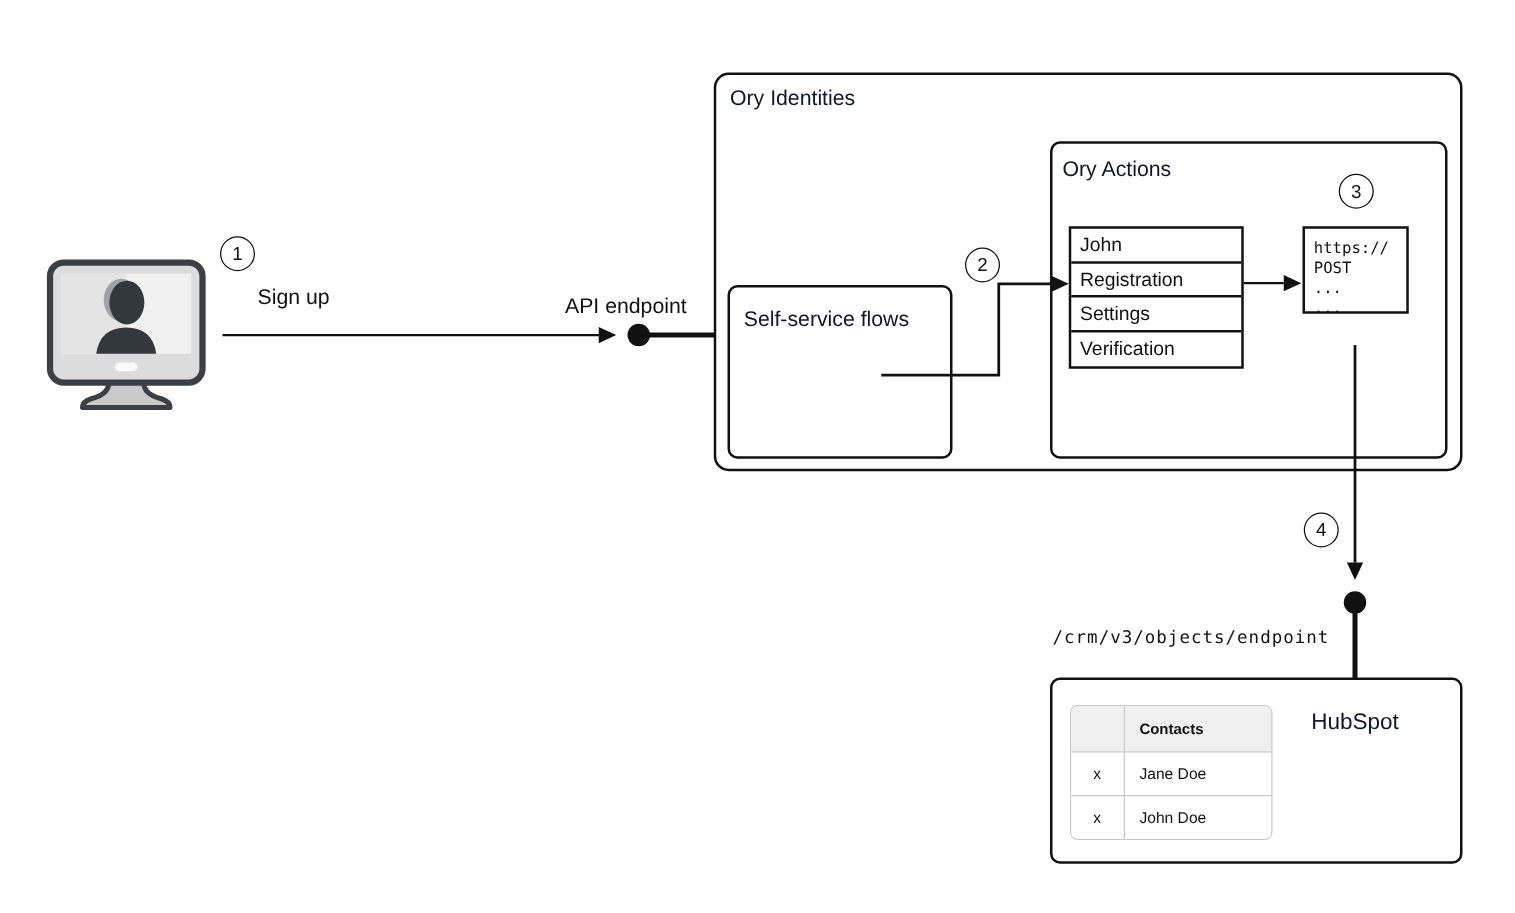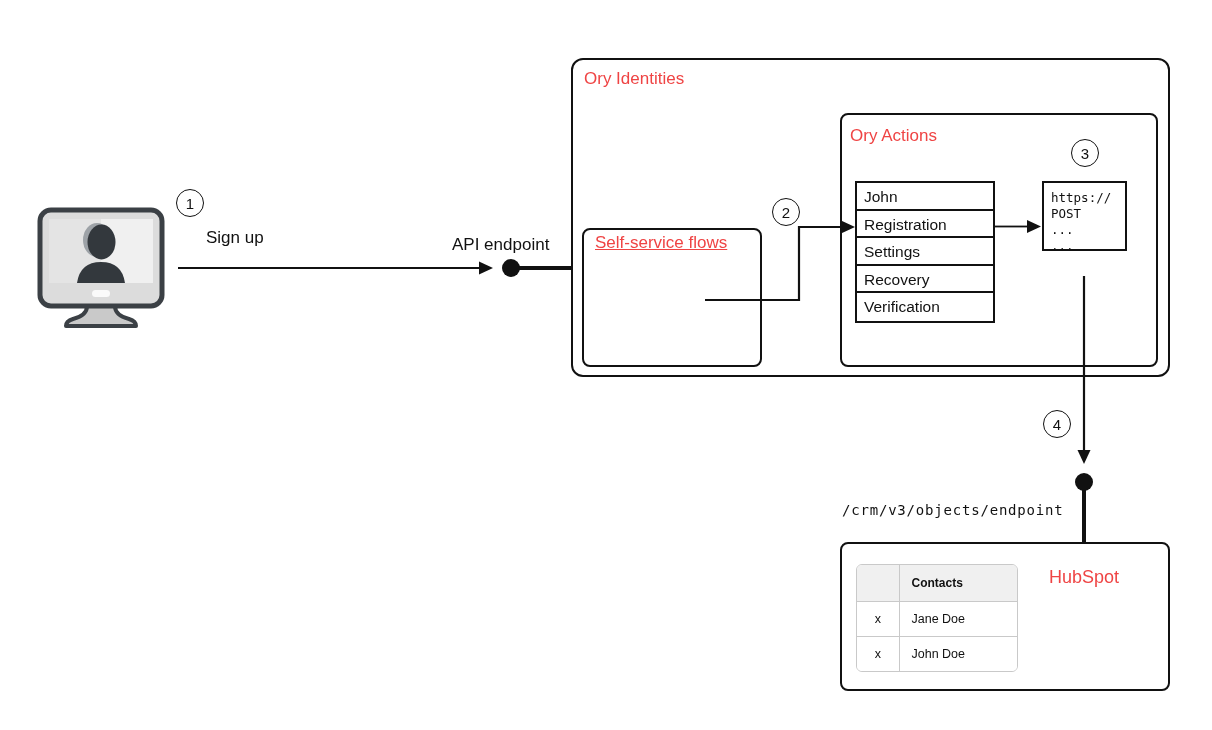--- a/index.html
+++ b/index.html
@@ -17,21 +17,21 @@
   
   .box {
     position: absolute;
     border: 2px solid #111;
     background: #fff;
     border-radius: 10px;
   }
   .box-title {
     position: absolute;
     font-size: 17px;
-    color: #ef4444;
+    color: #0f172a;
     white-space: nowrap;
   }
 
   
   .flow-list {
     position: absolute;
     left: 855px; top: 181px;
     width: 140px;
     border: 2px solid #111;
     background: #fff;
@@ -143,32 +143,31 @@
     <ellipse cx="65.5" cy="36" rx="14" ry="17.5" fill="#33383d"></ellipse>
     <path d="M41 77 Q44 56 65 56 Q86 56 89 77 Z" fill="#33383d"></path>
     <rect x="56" y="84" width="18" height="7" rx="3.5" fill="#fafafa"></rect>
   </svg>
 
   <div class="box" style="left:571px; top:58px; width:599px; height:319px; border-radius:12px; z-index:1;">
     <span class="box-title" style="left:11px; top:9px;">Ory Identities</span>
   </div>
 
   <div class="box" style="left:582px; top:228px; width:180px; height:139px; border-radius:8px; z-index:1;">
-    <span class="box-title" style="left:11px; top:3px;text-decoration:underline;">Self-service flows</span>
+    <span class="box-title" style="left:11px; top:16px;">Self-service flows</span>
   </div>
 
   <div class="box" style="left:840px; top:113px; width:318px; height:254px; border-radius:8px; z-index:1;">
     <span class="box-title" style="left:8px; top:11px;">Ory Actions</span>
   </div>
 
   <div class="flow-list">
     <div class="flow-row">John</div>
     <div class="flow-row">Registration</div>
     <div class="flow-row">Settings</div>
-    <div class="flow-row">Recovery</div>
     <div class="flow-row">Verification</div>
   </div>
 
   <div class="code-box">
     <div>https://</div>
     <div>POST</div>
     <div>...</div>
     <div>...</div>
   </div>
 

